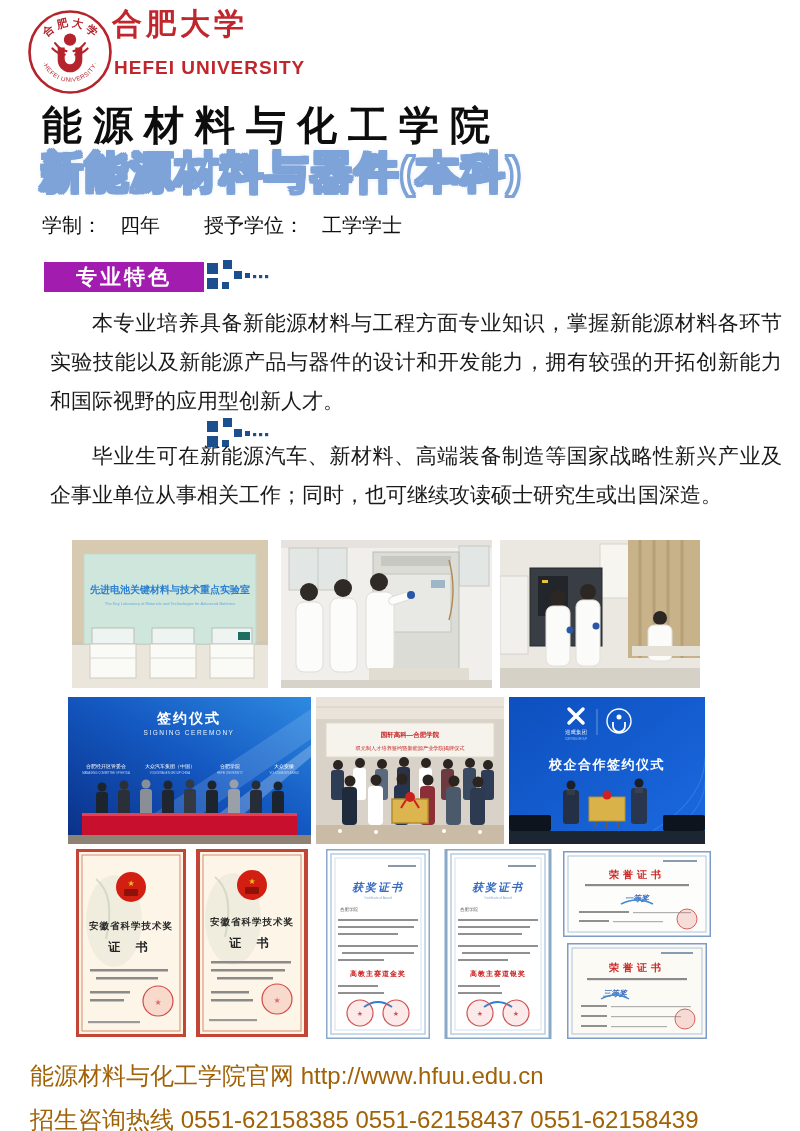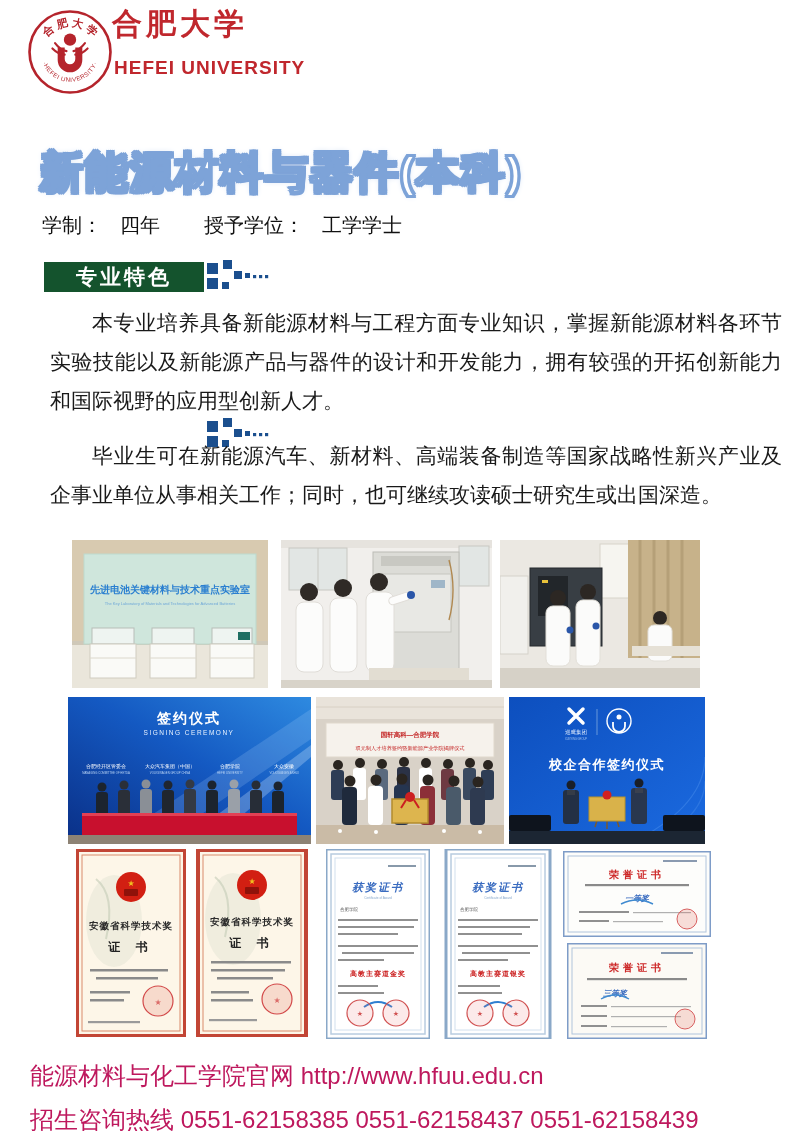--- a/index.html
+++ b/index.html
@@ -18,29 +18,29 @@
     position:absolute;left:40px;top:144px;font-size:43px;font-weight:bold;color:#ffffff;letter-spacing:2px;
     -webkit-text-stroke:2px #7da3d8;
     text-shadow:-2px -2px 0 #7da3d8,2px -2px 0 #7da3d8,-2px 2px 0 #7da3d8,2px 2px 0 #7da3d8,
                  0 -2px 0 #7da3d8,0 2px 0 #7da3d8,-2px 0 0 #7da3d8,2px 0 0 #7da3d8,0 0 6px #c3d5ee;
   }
   .meta-row{position:absolute;left:42px;top:212px;font-size:20px;color:#111;display:flex;align-items:center;}
   .meta-row .v1{margin-left:18px;}
   .meta-row .l2{margin-left:44px;}
   .meta-row .v2{margin-left:18px;}
   
-  .sec-banner{position:absolute;height:30px;width:160px;background:#14532d;color:#fff;
+  .sec-banner{position:absolute;height:30px;width:160px;background:#a21caf;color:#fff;
     display:flex;align-items:center;justify-content:center;font-size:21px;font-weight:bold;letter-spacing:3px;}
   .pixel-deco{position:absolute;width:66px;height:34px;}
   .para{position:absolute;left:38px;width:732px;font-size:21px;line-height:39px;color:#191919;
     text-indent:2em;text-align:justify;margin-left:12px;}
   
   .shot{position:absolute;display:block;}
   
-  .footer-line{position:absolute;left:30px;font-size:24px;color:#be185d;}
+  .footer-line{position:absolute;left:30px;font-size:24px;color:#a16207;}
 </style>
 </head>
 <body>
 
 <div class="page">
 
   <svg class="seal" viewBox="0 0 100 100">
     <circle cx="50" cy="50" r="46" fill="#fff" stroke="#b5242c" stroke-width="3"></circle>
     <path id="sealTop" d="M 15,56 A 35,35 0 1 1 85,56" fill="none"></path>
     <path id="sealBottom" d="M 18,59 A 33,33 0 0 0 82,59" fill="none"></path>
@@ -53,20 +53,21 @@
     <g>
       <circle cx="50" cy="36" r="7" fill="#b5242c"></circle>
       <path d="M36,45 v14 a14,14 0 0 0 28,0 V45 h-8 v13 a6,6 0 0 1 -12,0 V45 Z" fill="#b5242c"></path>
       <path d="M33,40 q6,8 13,9 M30,46 q7,7 14,7" stroke="#b5242c" stroke-width="2.4" fill="none" stroke-linecap="round"></path>
       <path d="M67,40 q-6,8 -13,9 M70,46 q-7,7 -14,7" stroke="#b5242c" stroke-width="2.4" fill="none" stroke-linecap="round"></path>
     </g>
   </svg>
   <div class="uni-cn">合肥大学</div>
   <div class="uni-en">HEFEI UNIVERSITY</div>
 
+  <div class="college-title">能源材料与化工学院</div>
   <div class="program-title">新能源材料与器件(本科)</div>
 
   <div class="meta-row">
     <span>学制：</span>
     <span class="v1">四年</span>
     <span class="l2">授予学位：</span>
     <span class="v2">工学学士</span>
   </div>
 
   <div class="sec-banner" style="left:44px;top:262px;">专业特色</div>

